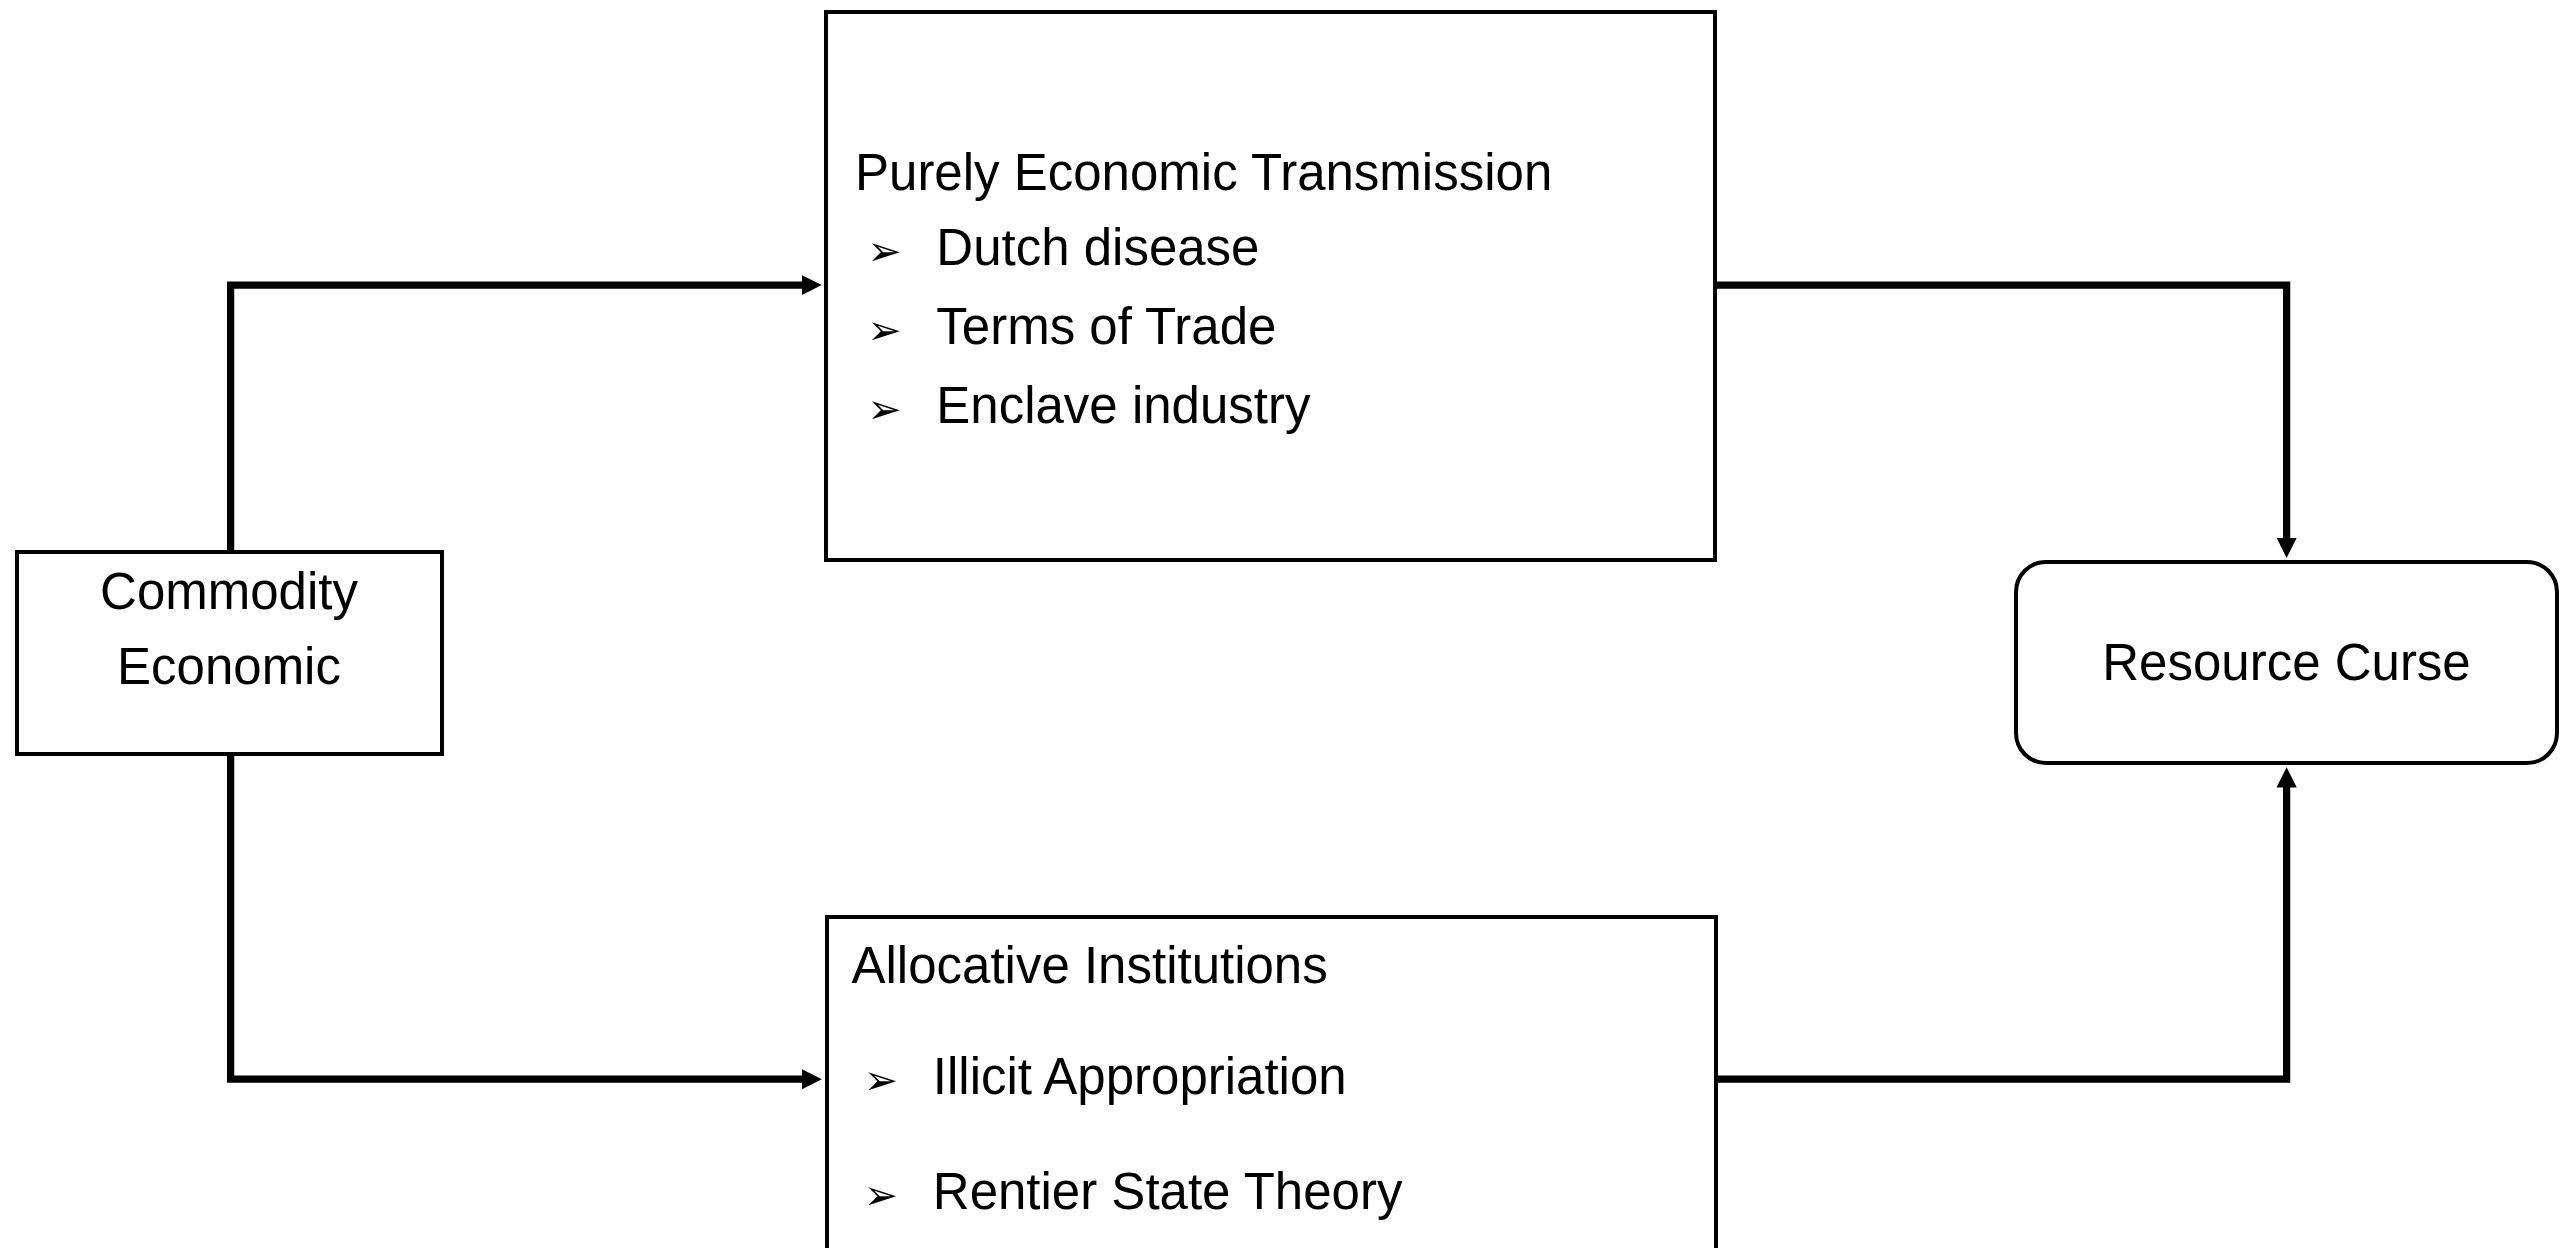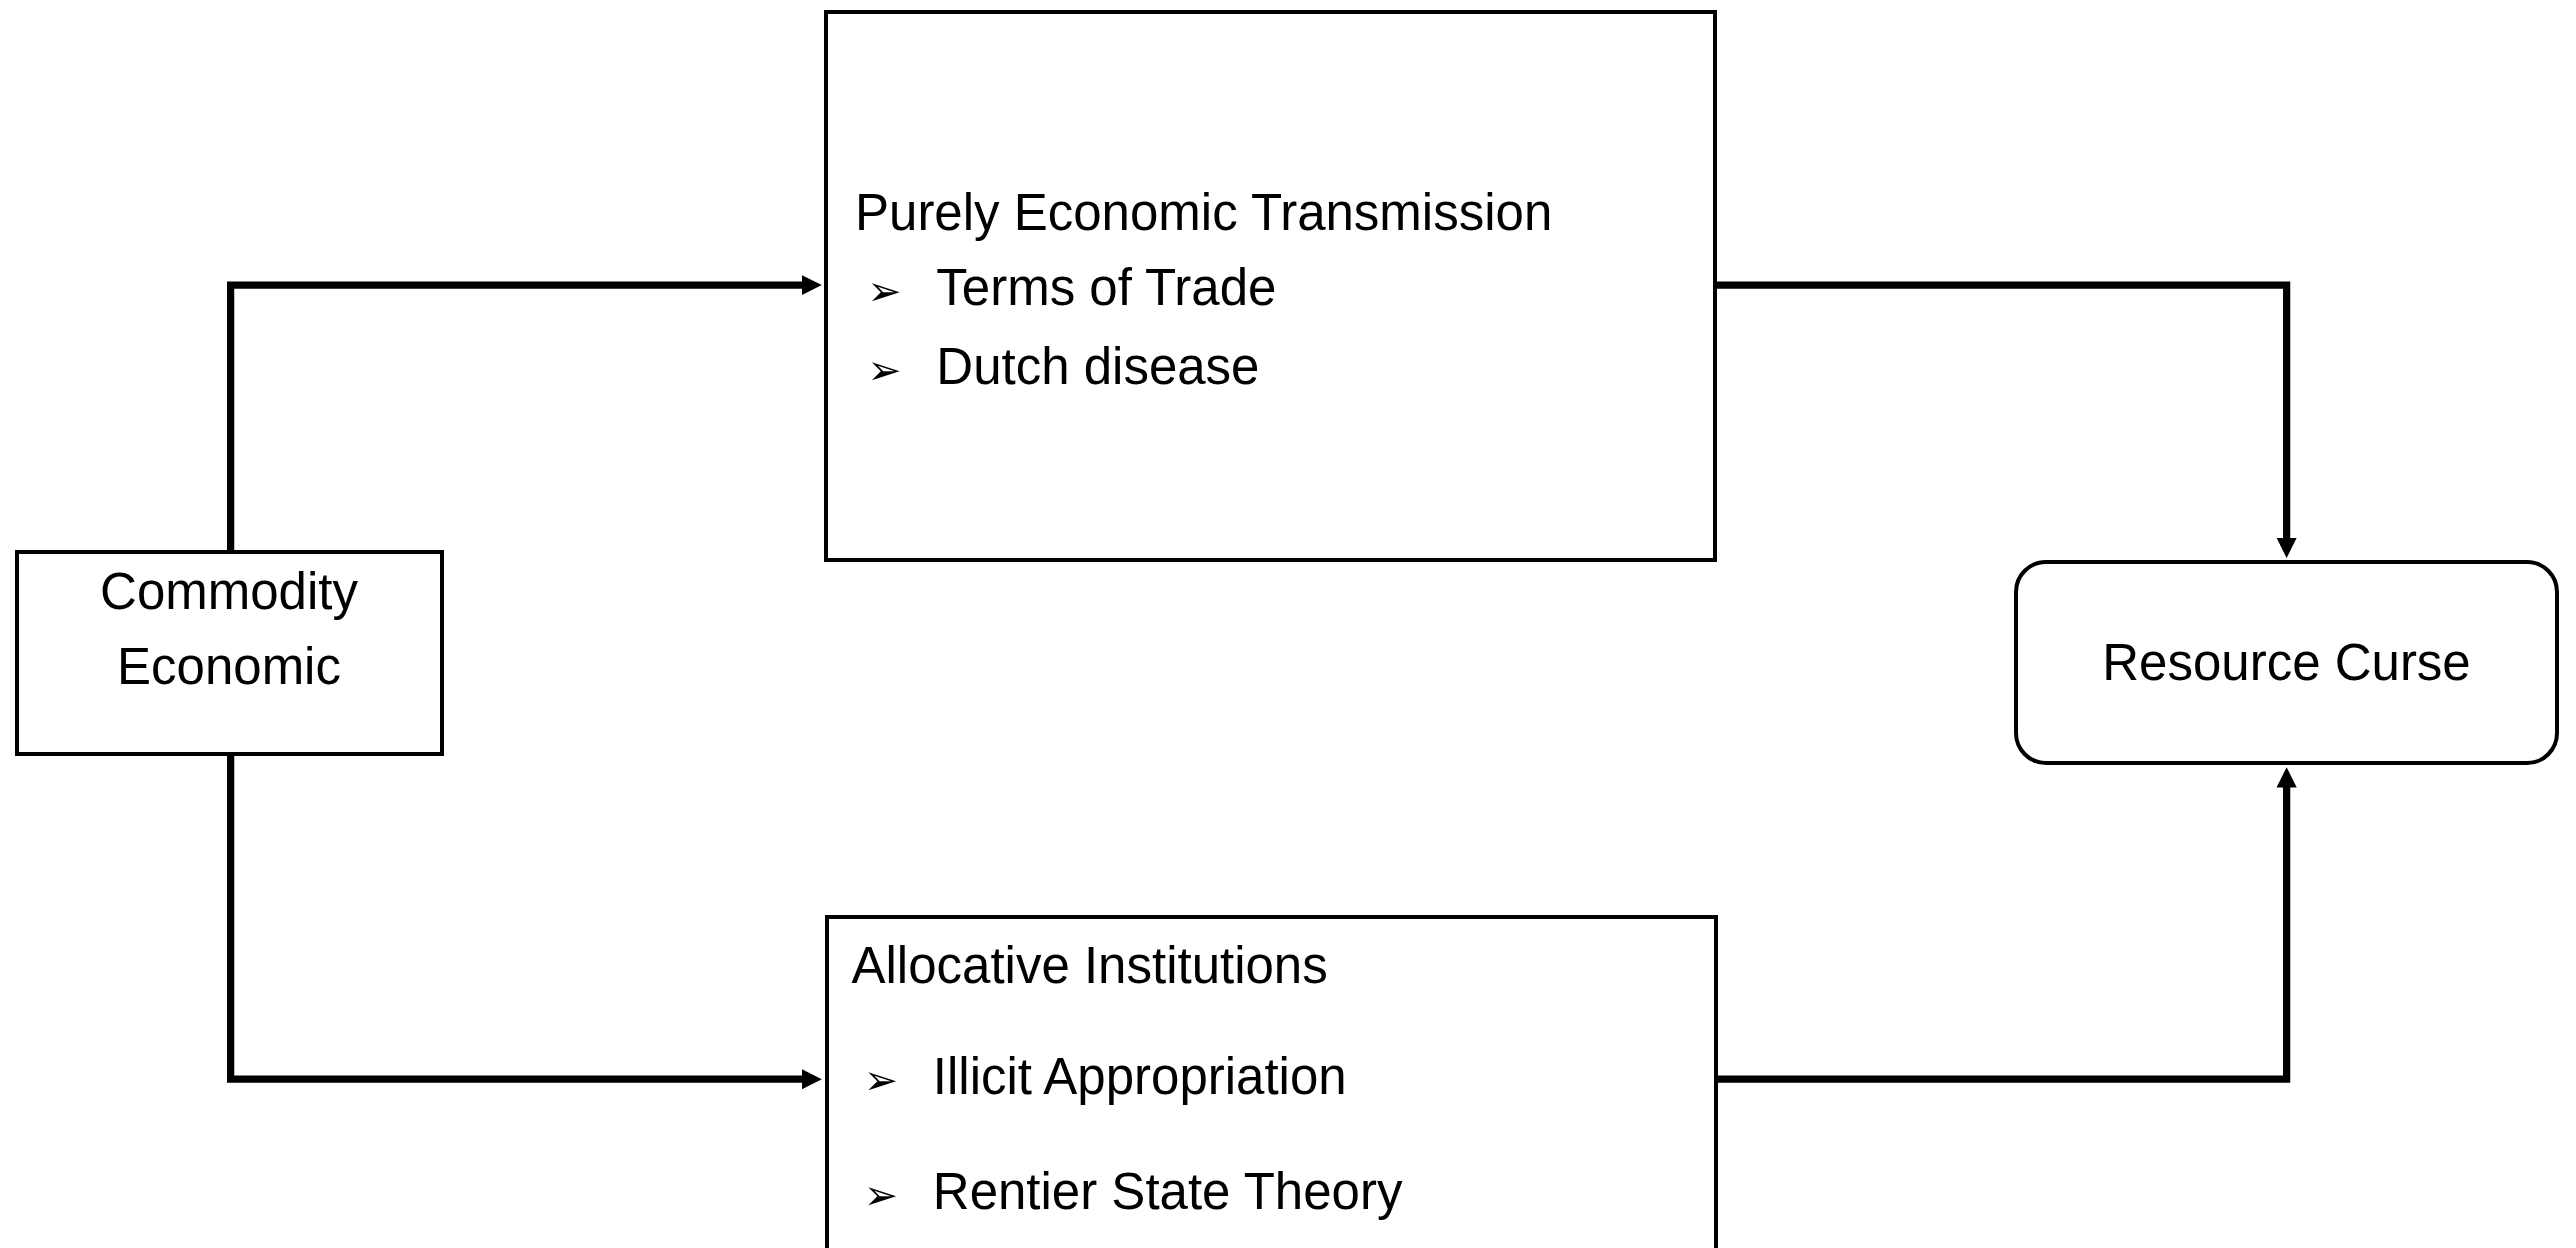--- a/index.html
+++ b/index.html
@@ -104,24 +104,27 @@
   <div class="box node-commodity">
     <div>
       <div>Commodity</div>
       <div>Economic</div>
     </div>
   </div>
 
   <div class="box node-economic">
     <div class="title">Purely Economic Transmission</div>
     <div class="bullet">
+      <span class="marker">➢</span><span>Dutch disease</span>
+    </div>
+    <div class="bullet">
       <span class="marker">➢</span><span>Terms of Trade</span>
     </div>
     <div class="bullet">
-      <span class="marker">➢</span><span>Dutch disease</span>
+      <span class="marker">➢</span><span>Enclave industry</span>
     </div>
   </div>
 
   <div class="box node-allocative">
     <div class="title">Allocative Institutions</div>
     <div class="bullet bullet-spaced">
       <span class="marker">➢</span><span>Illicit Appropriation</span>
     </div>
     <div class="bullet bullet-spaced">
       <span class="marker">➢</span><span>Rentier State Theory</span>

